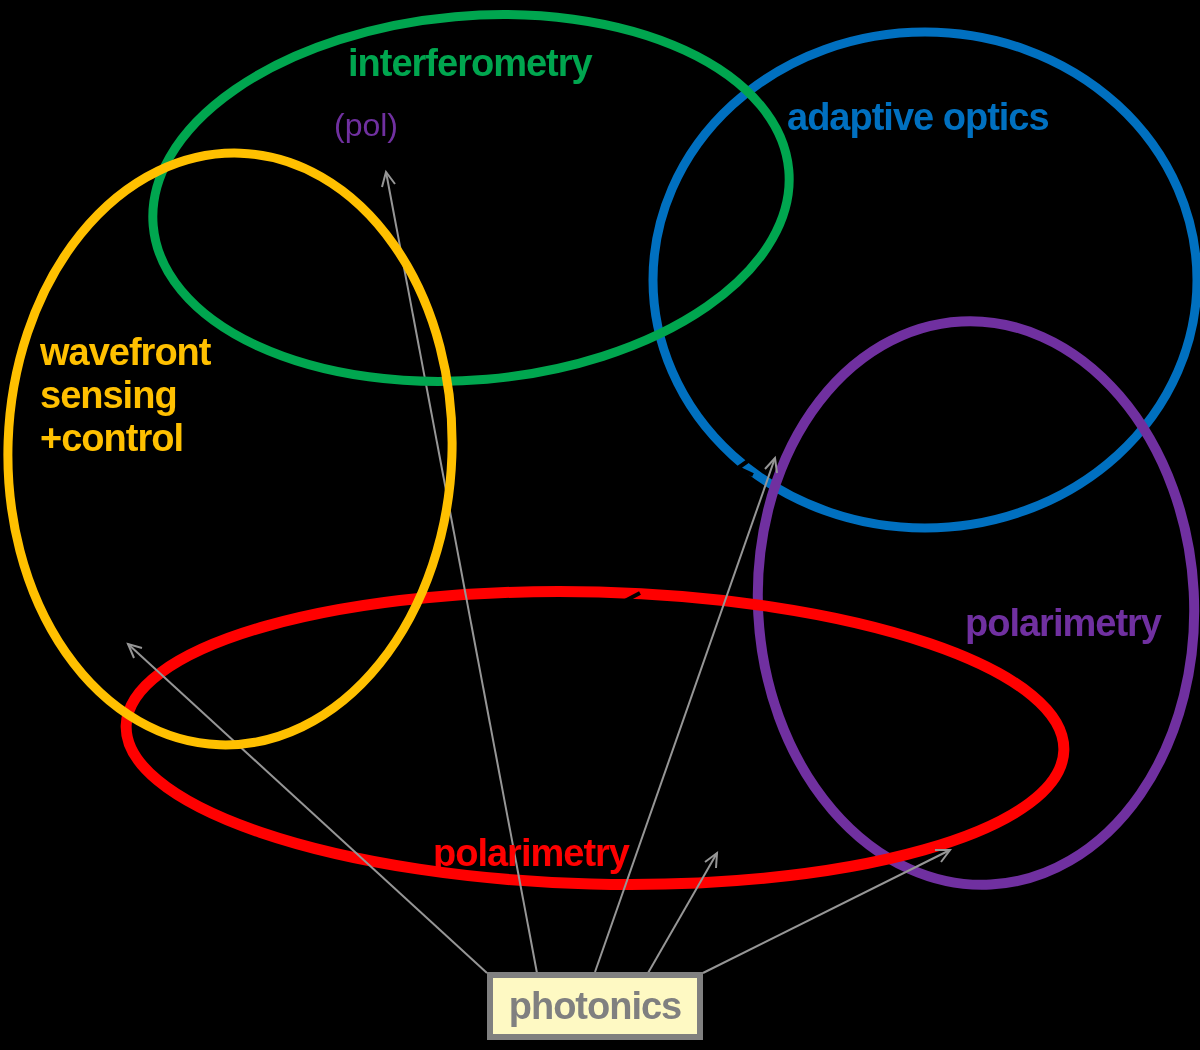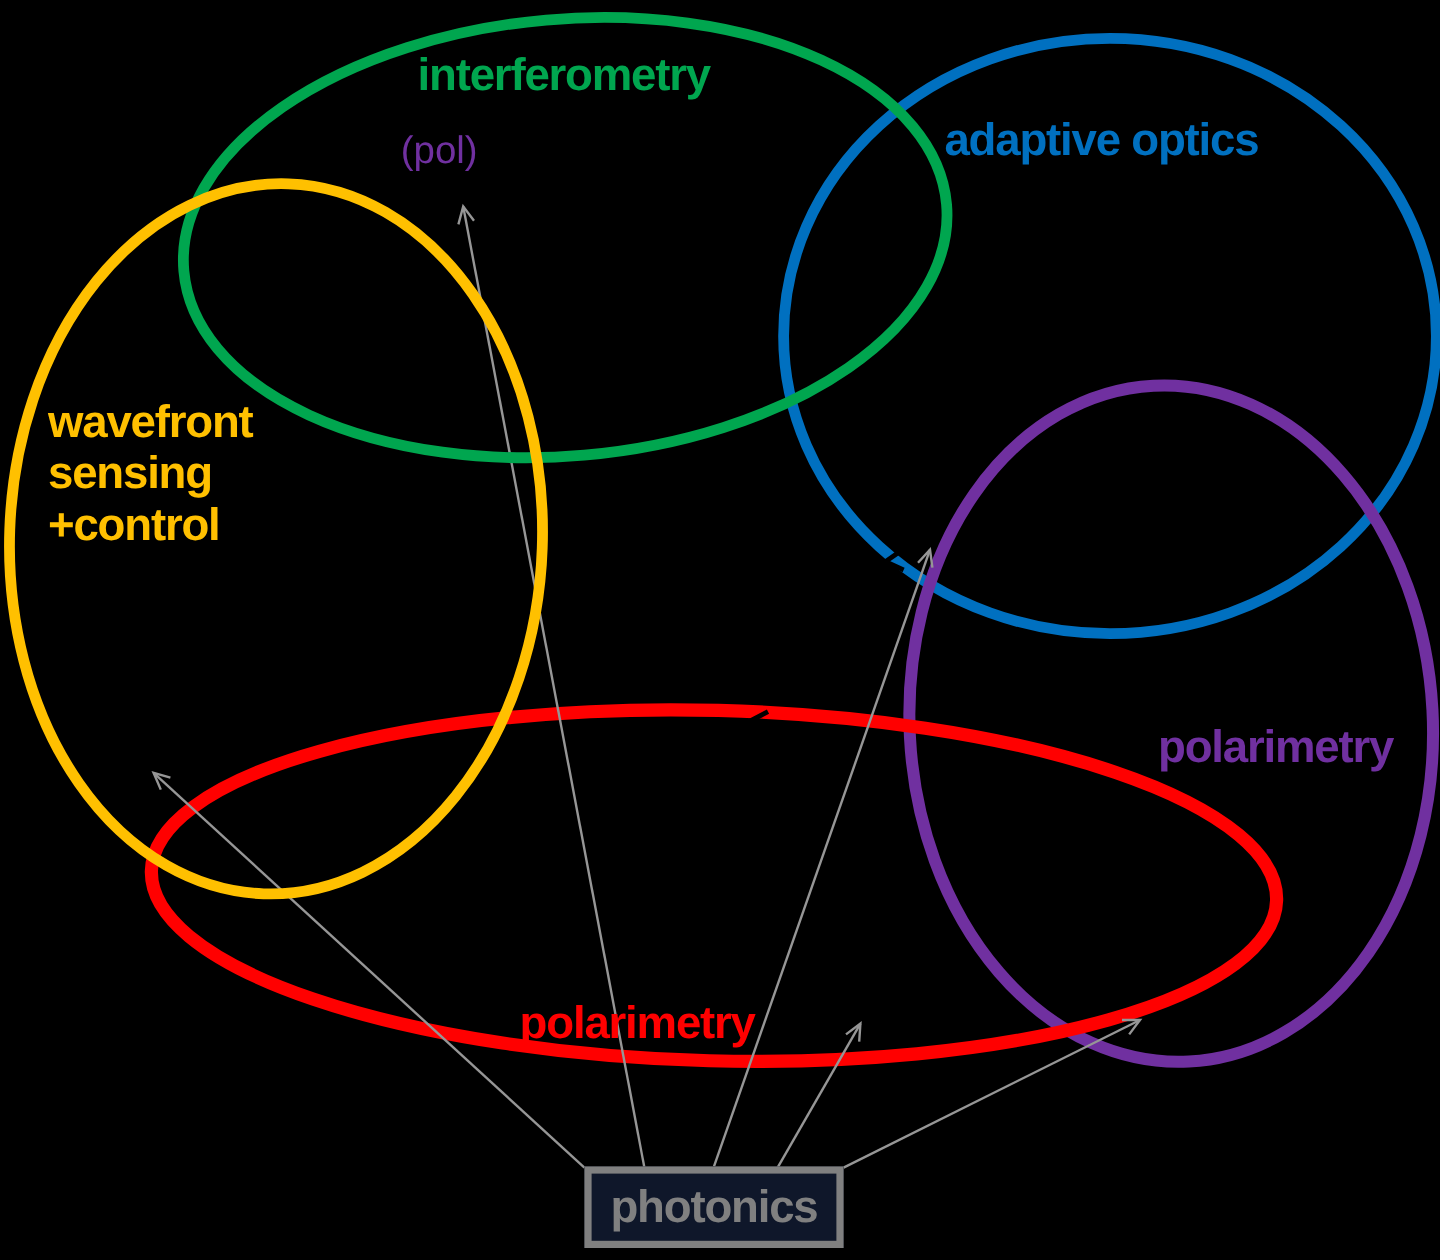--- a/index.html
+++ b/index.html
@@ -32,21 +32,21 @@
     font-size:32px;
     line-height:1;
     white-space:nowrap;
   }
   .hub-box{
     position:absolute;
     left:487px;top:972px;
     width:216px;height:68px;
     box-sizing:border-box;
     border:6px solid #808080;
-    background:#0f172a;
+    background:#fef9c3;
     display:flex;align-items:center;justify-content:center;
   }
   .hub-box span{
     color:#808080;
     font-weight:bold;
     font-size:38px;
     letter-spacing:-1px;
   }
 </style>
 </head>

